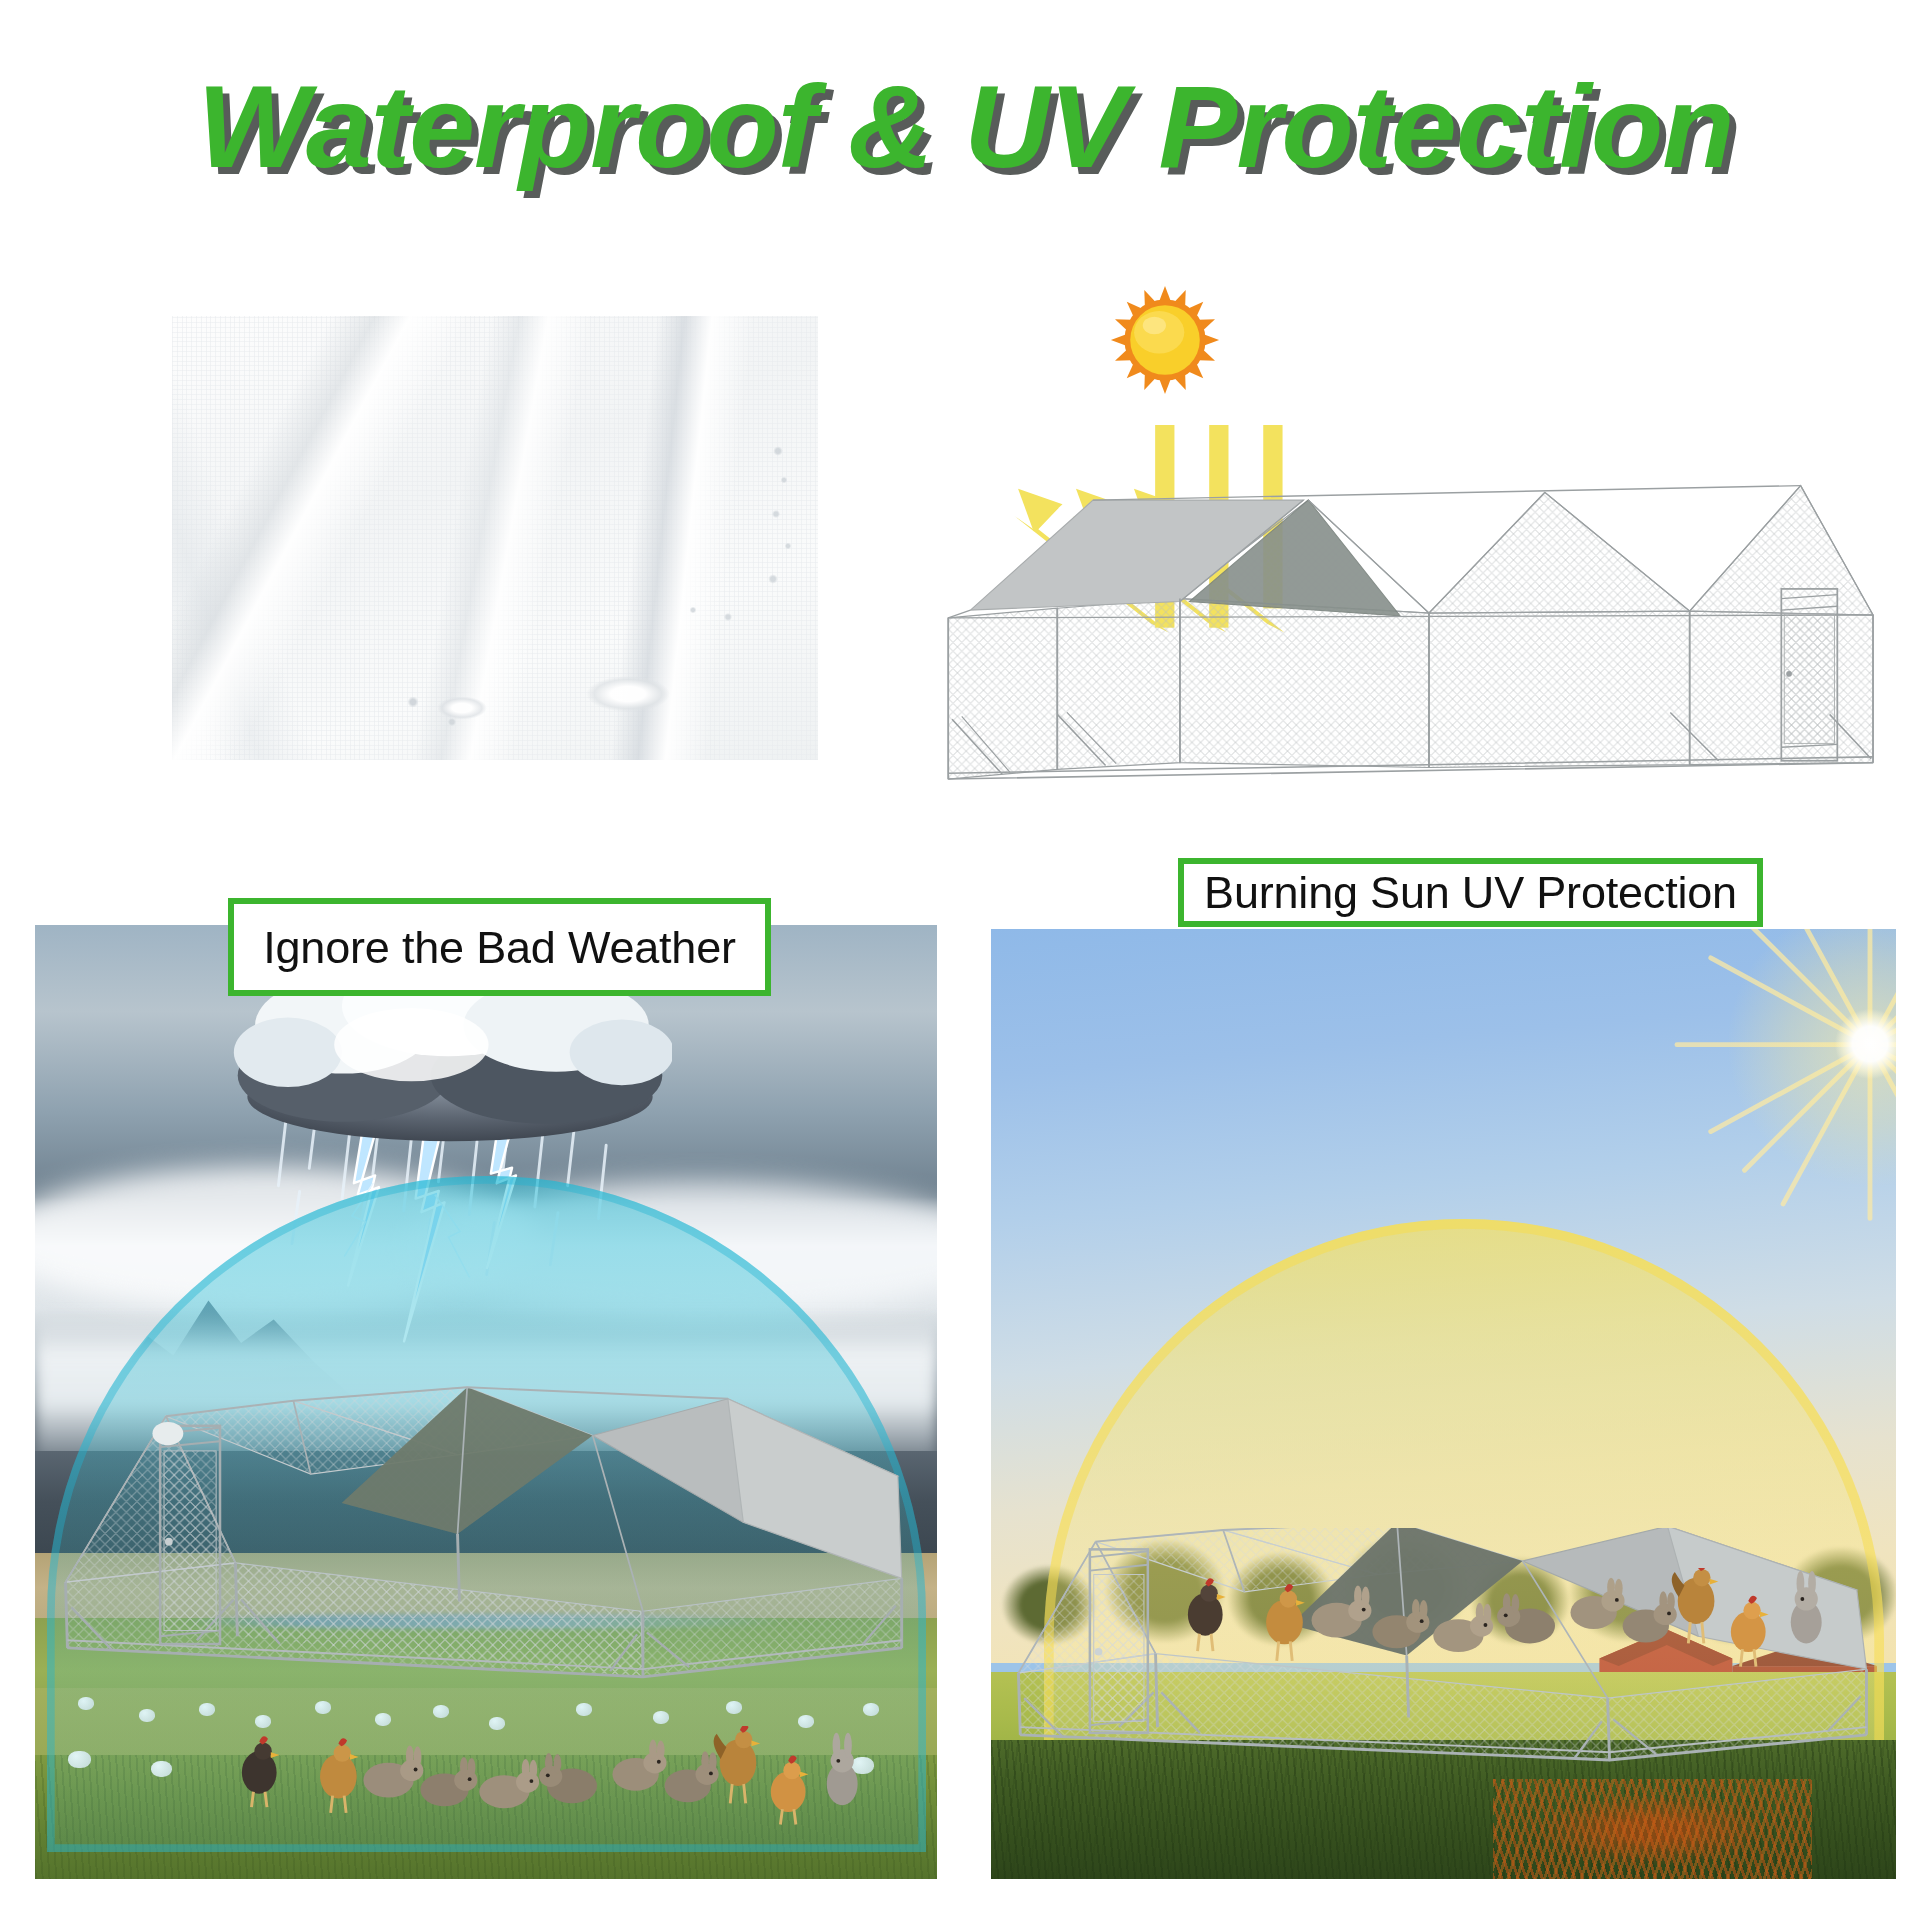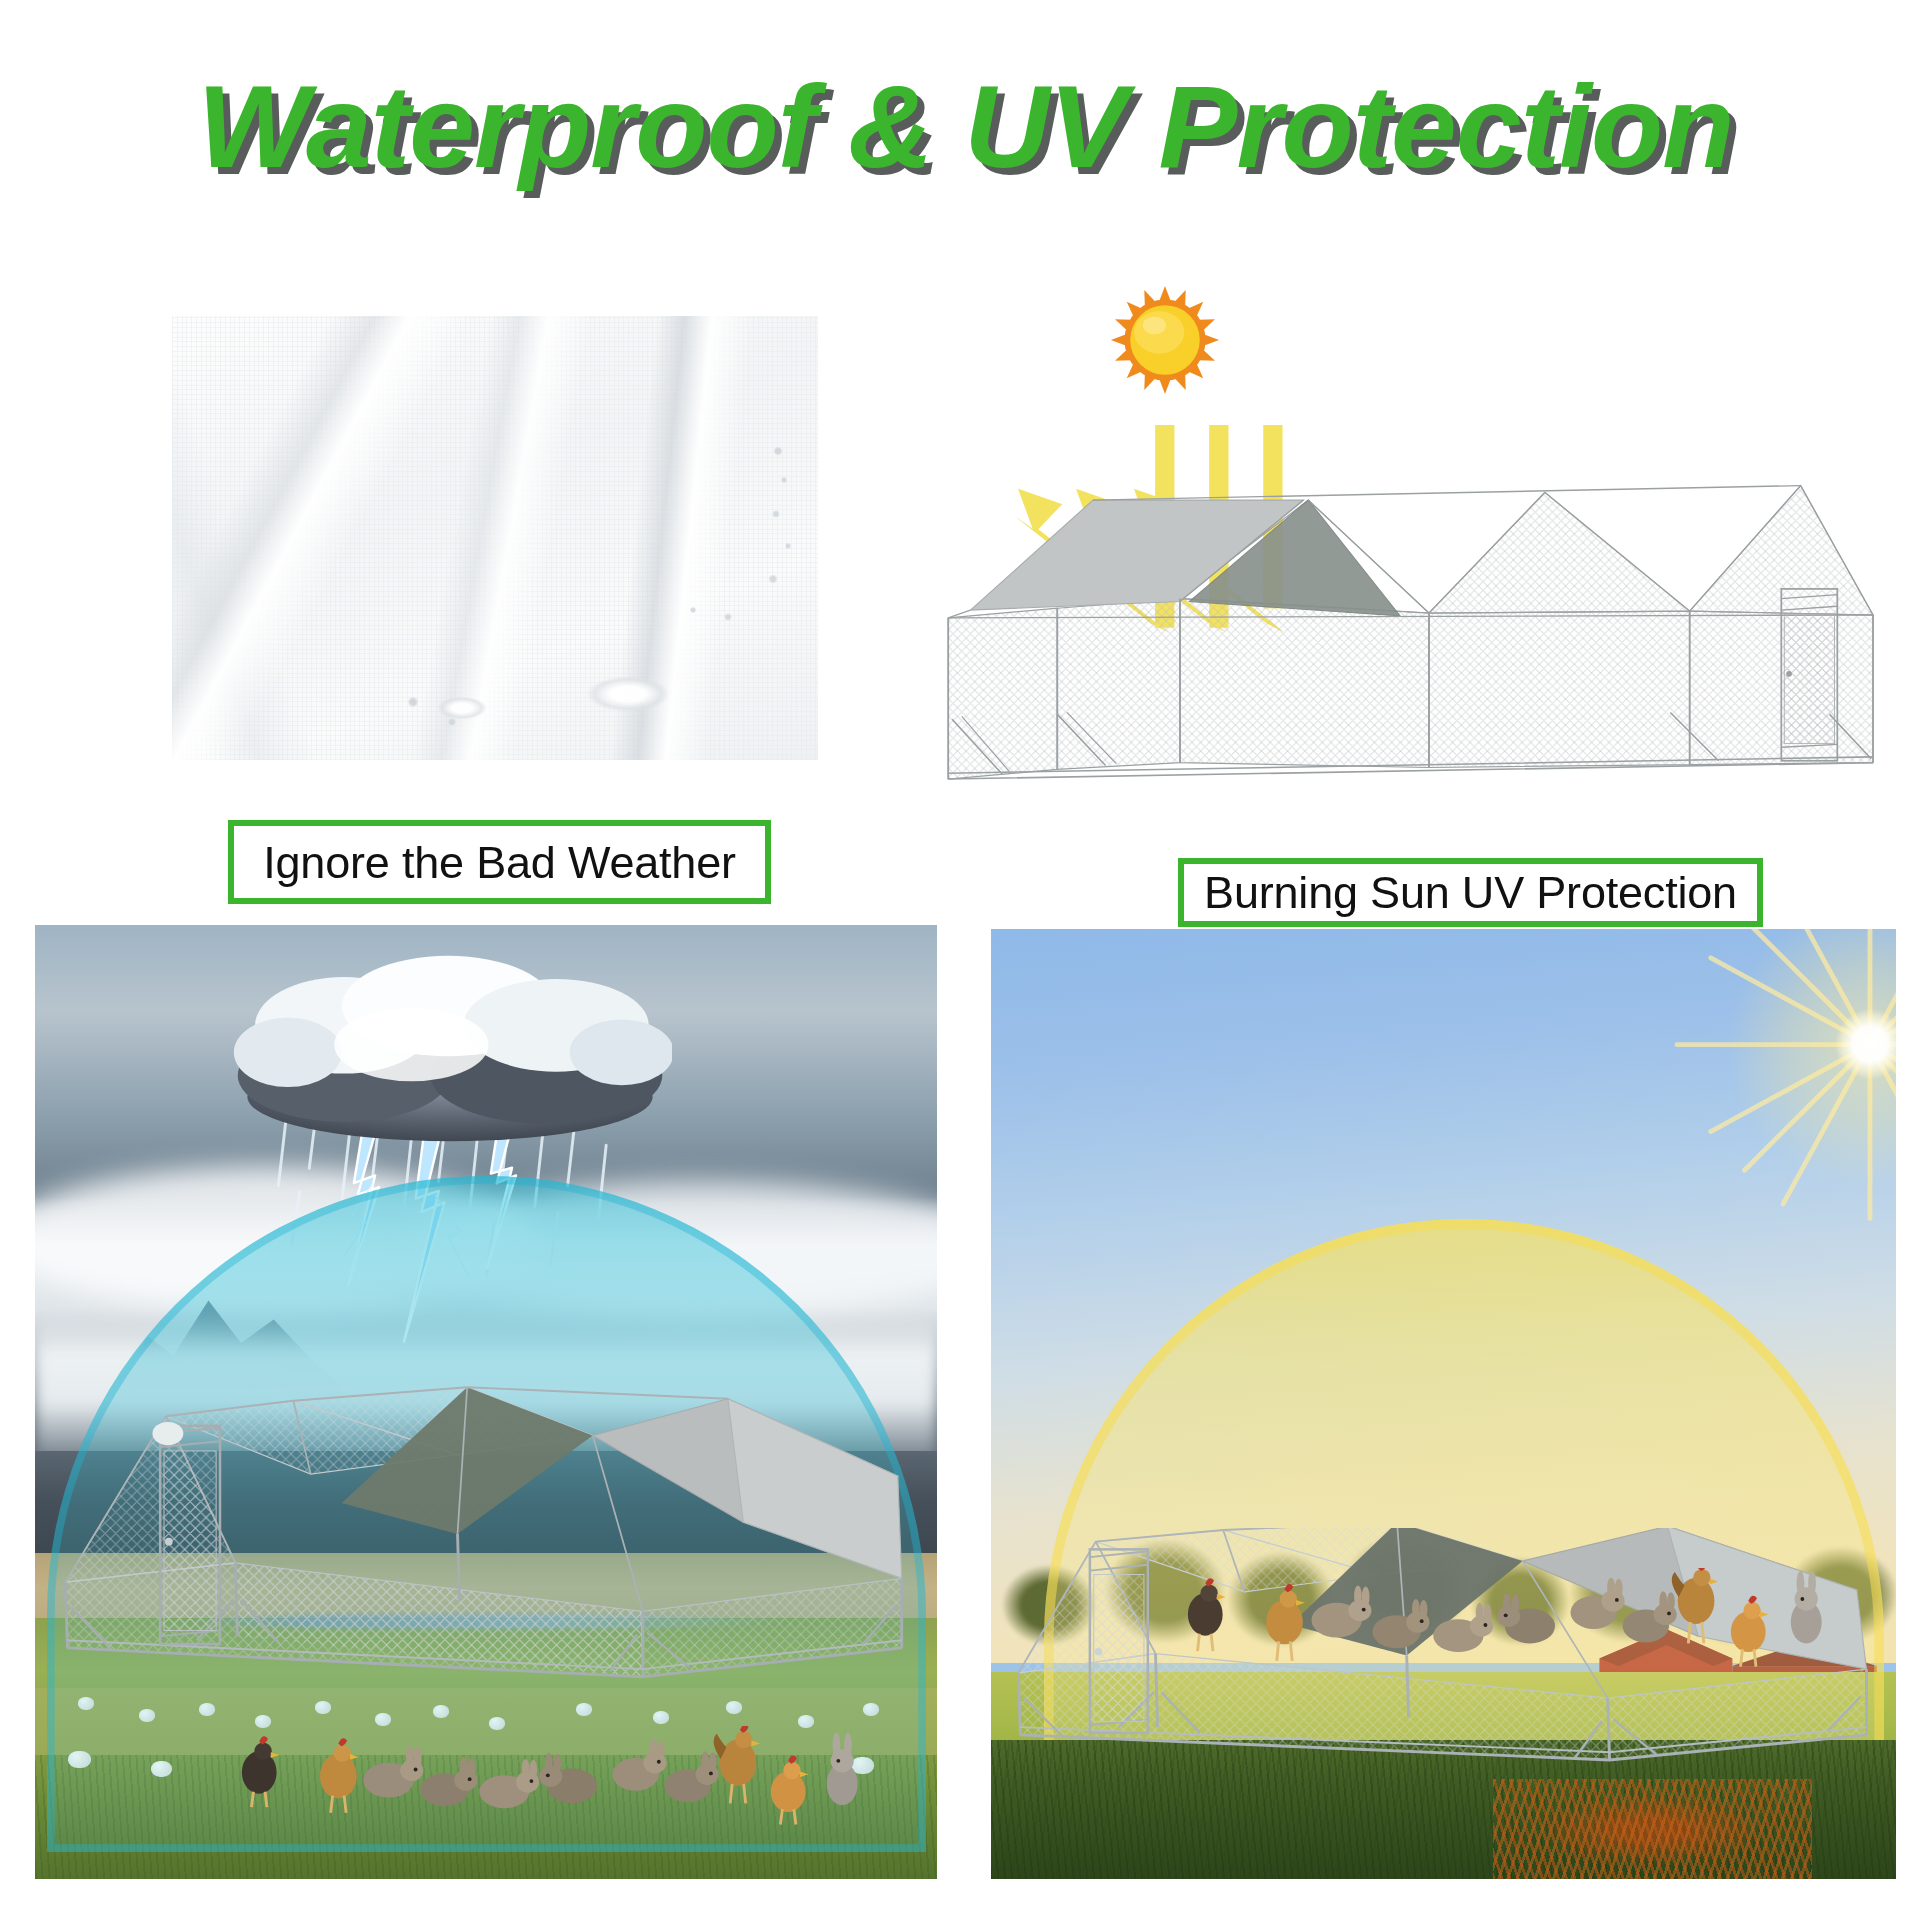--- a/index.html
+++ b/index.html
@@ -69,21 +69,21 @@
     display:flex;align-items:center;justify-content:center;
     z-index:40;
   }
   .callout-box span{
     color:#111;
     font-size:45px;
     line-height:1;
     white-space:nowrap;
     letter-spacing:-0.2px;
   }
-  #callout-left{left:228px;top:820px;width:543px;height:84px;}
+  #callout-left{left:228px;top:898px;width:543px;height:98px;}
   #callout-right{left:1178px;top:858px;width:585px;height:69px;}
 
   
   .photo{position:absolute;overflow:hidden;}
   #photo-storm{left:35px;top:925px;width:902px;height:954px;background:#7b8a95;}
   #photo-sun{left:991px;top:929px;width:905px;height:950px;background:#9dc4e8;}
 
   
   #storm-sky{
     position:absolute;left:0;top:0;width:902px;height:618px;

